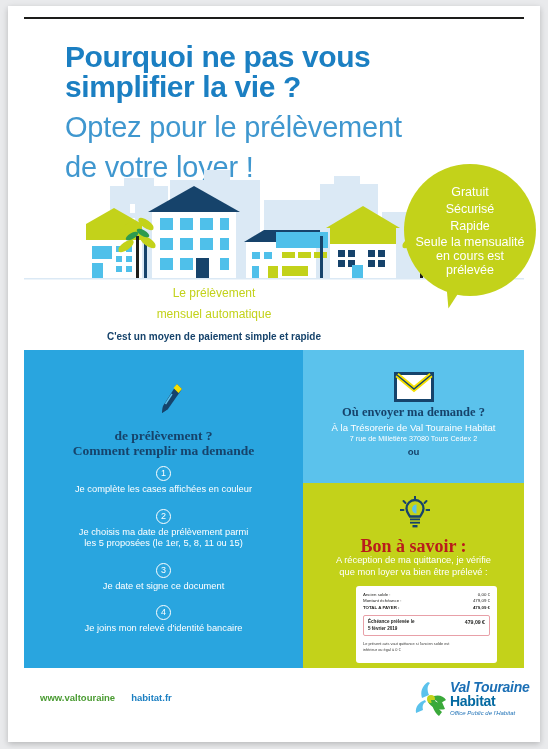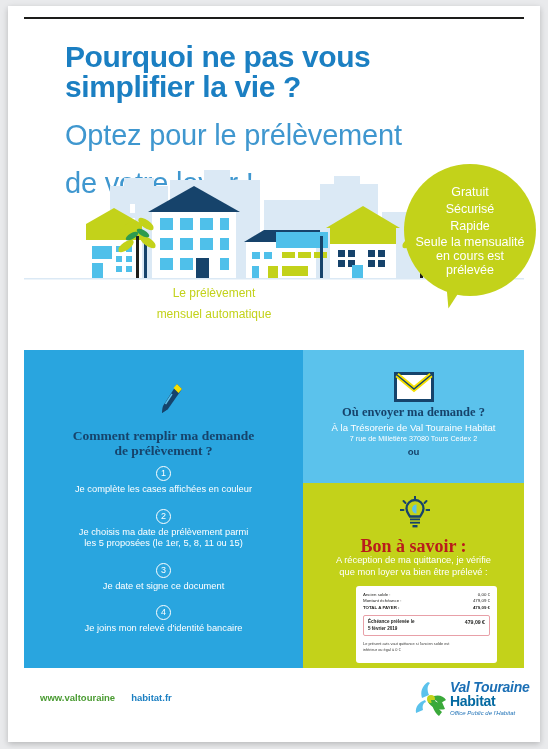--- a/index.html
+++ b/index.html
@@ -17,21 +17,21 @@
   .top-rule{position:absolute;left:16px;top:11px;width:500px;height:2px;background:#1d1d1b;}
 
   
   .headline{position:absolute;left:57px;top:36px;width:400px;}
   .hl1{
     font-weight:bold;font-size:30px;line-height:30px;
     color:#1b7fc2;letter-spacing:-.4px;
   }
   .hl2{
     font-weight:normal;font-size:29px;line-height:30px;
-    color:#3f97cf;letter-spacing:-.2px;margin-top:18px;
+    color:#3f97cf;letter-spacing:-.2px;margin-top:10px;
   }
 
   
   .city{position:absolute;left:16px;top:160px;width:500px;height:122px;overflow:hidden;}
   .city svg{display:block;}
 
   
   .bubble{
     position:absolute;left:396px;top:158px;width:132px;height:132px;
     background:#c3d21a;border-radius:50%;
@@ -245,20 +245,21 @@
     <div class="b-line">Sécurisé</div>
     <div class="b-line">Rapide</div>
     <div class="b-small">Seule la mensualité</div>
     <div class="b-small">en cours est</div>
     <div class="b-small">prélevée</div>
   </div>
 
   <div class="sub">
     <div class="sub-1">Le prélèvement</div>
     <div class="sub-1">mensuel automatique</div>
+    <div class="sub-2">C'est un moyen de paiement simple et rapide</div>
   </div>
 
   <div class="panel-left"></div>
   <div class="panel-rt"></div>
   <div class="panel-rb"></div>
 
   <div class="pencil">
     <svg width="26" height="34" viewBox="0 0 26 34">
       <path d="M19 2 L24 7 L10 27 L4 31 L5 24 Z" fill="#16436b"></path>
       <path d="M19 2 L24 7 L20.5 11 L15.5 6 Z" fill="#f5e000"></path>
@@ -286,22 +287,22 @@
         <line x1="15" y1="0.5" x2="15" y2="3"></line>
         <line x1="3.5" y1="5" x2="5.5" y2="7"></line>
         <line x1="26.5" y1="5" x2="24.5" y2="7"></line>
         <line x1="0.5" y1="14" x2="3.5" y2="14"></line>
         <line x1="29.5" y1="14" x2="26.5" y2="14"></line>
       </g>
     </svg>
   </div>
 
   <div class="lp-title">
+    <div>de prélèvement ?</div>
     <div>Comment remplir ma demande</div>
-    <div>de prélèvement ?</div>
   </div>
 
   <div class="steps">
     <div class="step">
       <div class="num">1</div>
       <div class="step-txt">Je complète les cases affichées en couleur</div>
     </div>
     <div class="step">
       <div class="num">2</div>
       <div class="step-txt">Je choisis ma date de prélèvement parmi</div>

